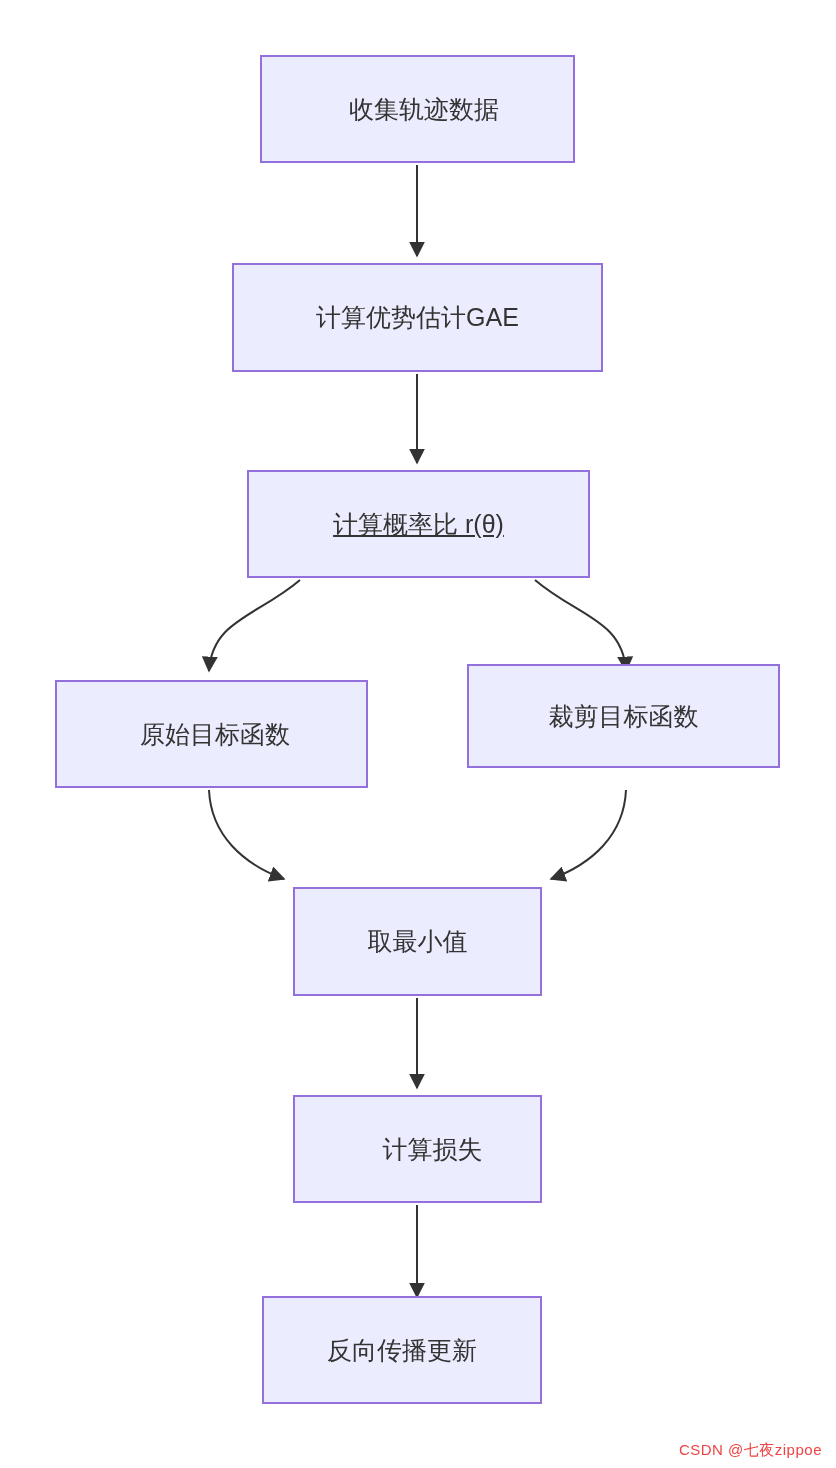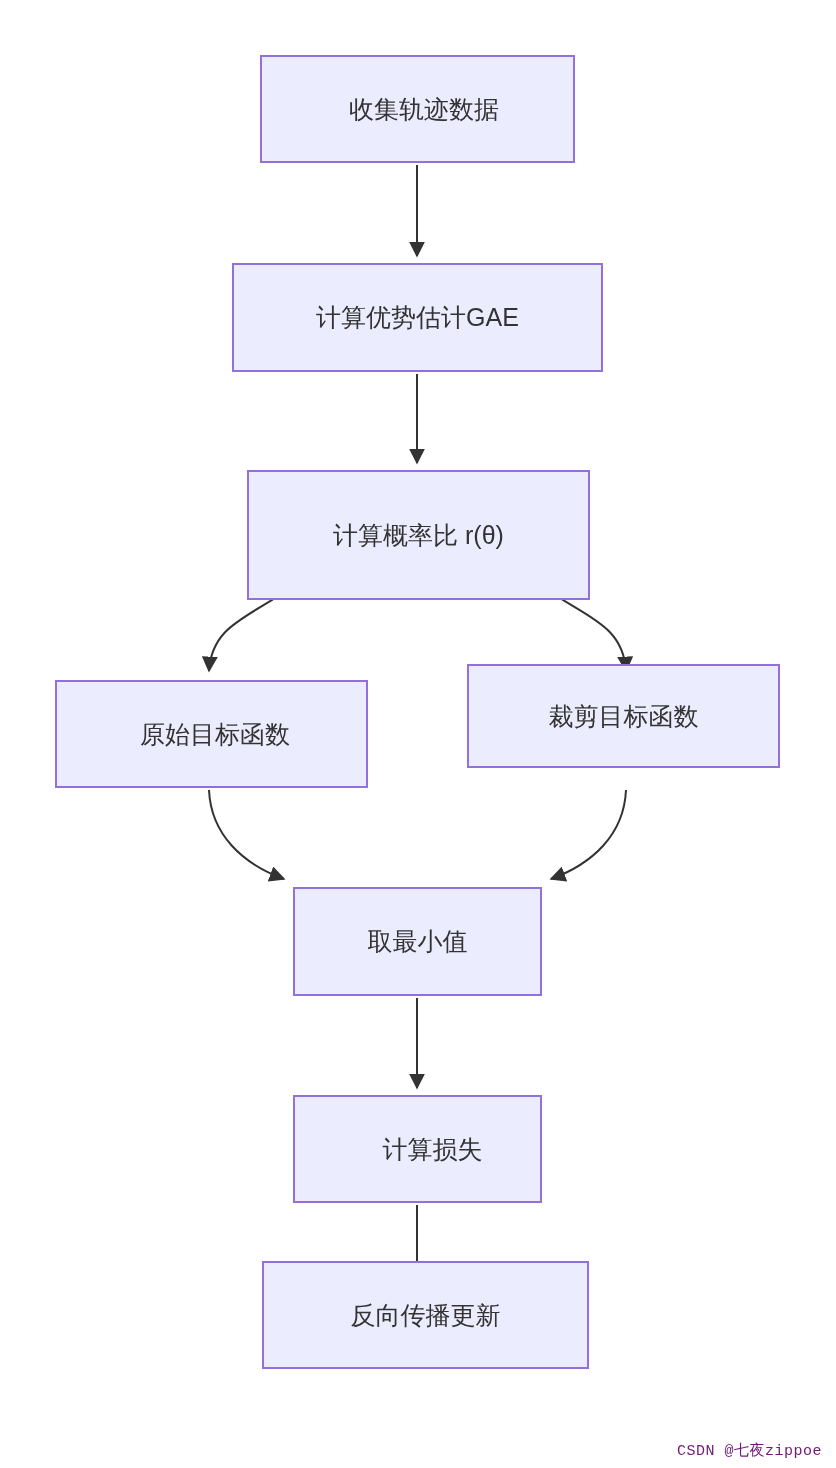--- a/index.html
+++ b/index.html
@@ -34,24 +34,23 @@
     color: #333333;
     font-size: 25px;
     line-height: 1.3;
     white-space: nowrap;
   }
   .watermark {
     position: absolute;
     top: 1441px;
     right: 14px;
     font-size: 15px;
-    color: #701a75;
+    color: #ef4444;
     letter-spacing: 0.5px;
     white-space: nowrap;
-    font-family: Liberation Mono, monospace;
   }
 </style>
 </head>
 <body>
 
 <div class="canvas">
 
   <svg class="edges-layer" width="836" height="1468" viewBox="0 0 836 1468" xmlns="http://www.w3.org/2000/svg">
     <defs>
       <marker id="arrowhead" viewBox="0 0 10 10" refX="9" refY="5" markerWidth="8" markerHeight="8" orient="auto-start-reverse">
@@ -71,39 +70,39 @@
   </svg>
 
   <div class="node" style="left:260px; top:55px; width:315px; height:108px;padding-left:13px;">
     <span>收集轨迹数据</span>
   </div>
 
   <div class="node" style="left:232px; top:263px; width:371px; height:109px;">
     <span>计算优势估计GAE</span>
   </div>
 
-  <div class="node" style="left:247px; top:470px; width:343px; height:130px;">
+  <div class="node" style="left:247px; top:470px; width:343px; height:108px;text-decoration:underline;">
     <span>计算概率比 r(θ)</span>
   </div>
 
   <div class="node" style="left:55px; top:680px; width:313px; height:108px;padding-left:7px;">
     <span>原始目标函数</span>
   </div>
 
   <div class="node" style="left:467px; top:664px; width:313px; height:104px;">
     <span>裁剪目标函数</span>
   </div>
 
   <div class="node" style="left:293px; top:887px; width:249px; height:109px;">
     <span>取最小值</span>
   </div>
 
   <div class="node" style="left:293px; top:1095px; width:249px; height:108px;padding-left:30px;">
     <span>计算损失</span>
   </div>
 
-  <div class="node" style="left:262px; top:1261px; width:327px; height:108px;text-align:right;">
+  <div class="node" style="left:262px; top:1296px; width:280px; height:108px;text-align:right;">
     <span>反向传播更新</span>
   </div>
 
   <div class="watermark">CSDN @七夜zippoe</div>
 
 </div>
 
 </body></html>

